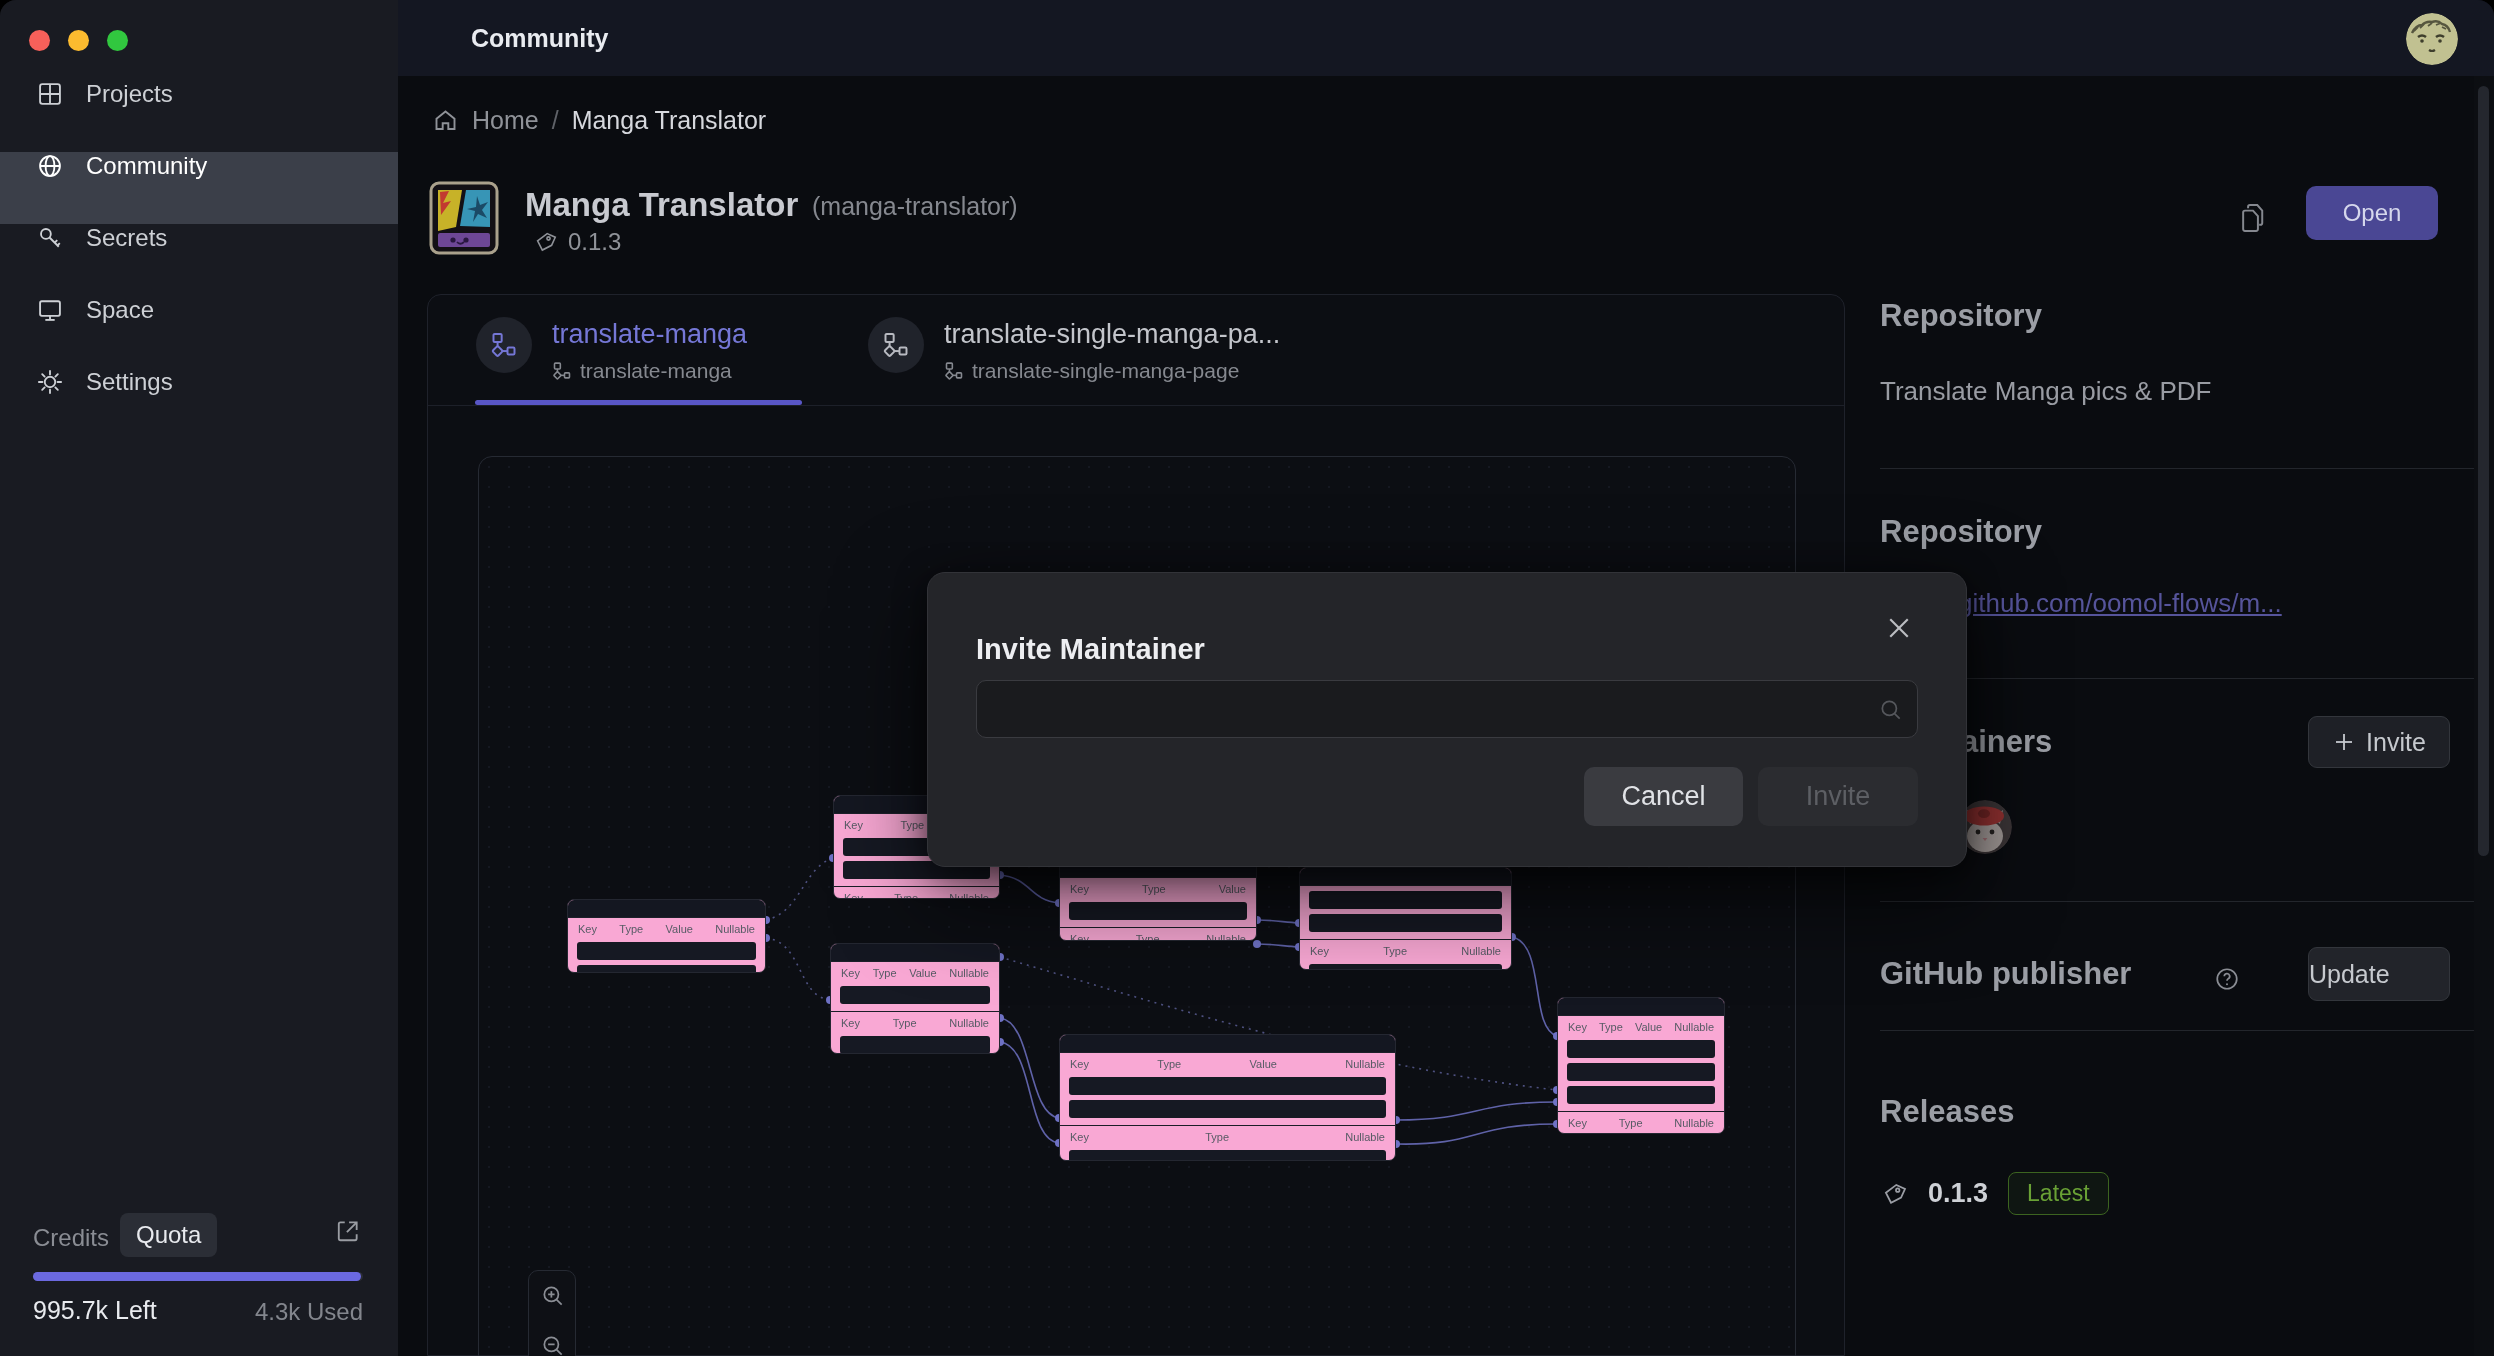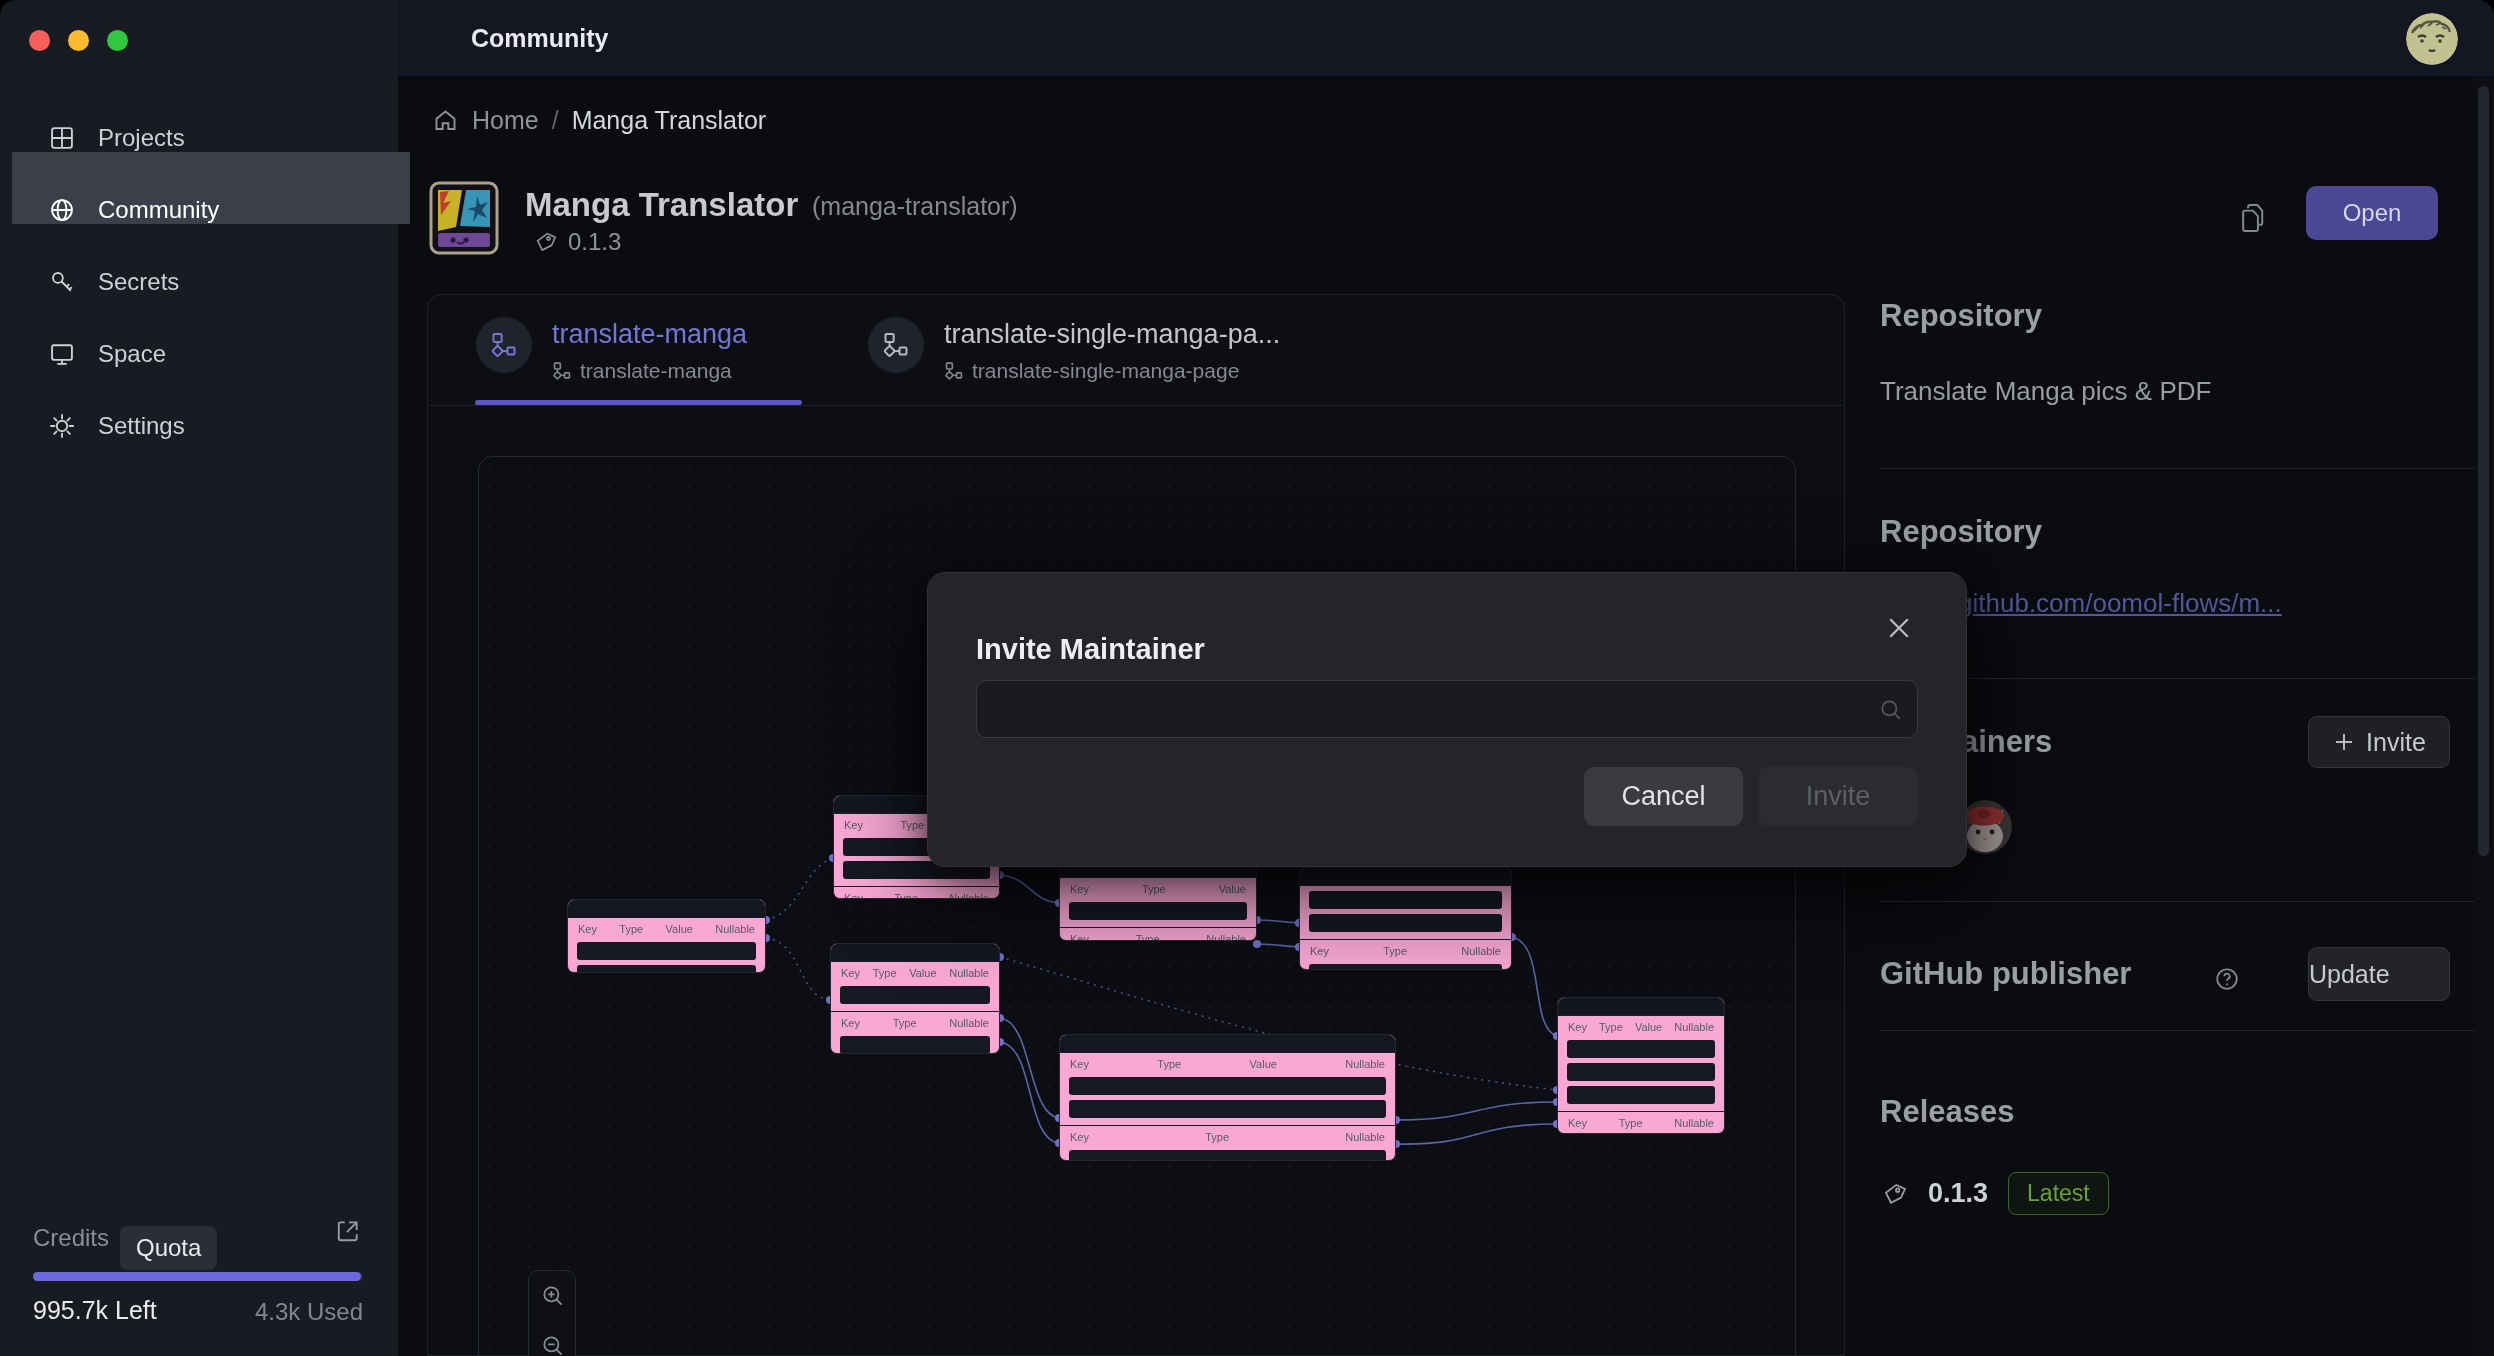--- a/index.html
+++ b/index.html
@@ -5,29 +5,29 @@
   html,body{margin:0;padding:0;background:#000;width:2494px;height:1356px;overflow:hidden;
     font-family:"Liberation Sans","DejaVu Sans",sans-serif;}
   #app{position:absolute;left:0;top:0;width:2494px;height:1356px;background:#0a0c10;
     border-radius:16px 16px 0 0;overflow:hidden}
   
   #sidebar{position:absolute;left:0;top:0;width:398px;height:1356px;background:#191b22}
   .tl{position:absolute;top:30px;width:21px;height:21px;border-radius:50%}
   #tl-close{left:29px;background:#f7605a}
   #tl-min{left:68px;background:#fcbb2f}
   #tl-max{left:107px;background:#31c73f}
-  .nav-item{position:absolute;left:12px;width:398px;height:72px;display:flex;align-items:flex-end;
+  .nav-item{position:absolute;left:0;width:398px;height:72px;display:flex;align-items:flex-start;
     gap:22px;padding-left:36px;box-sizing:border-box;color:#cdd0d5;font-size:24px;cursor:pointer}
   .nav-item.active{background:#3b3f49;color:#fff}
   .nav-icon{width:28px;height:28px;flex:0 0 auto;display:flex;align-items:center}
   .nav-icon svg{stroke:#cdd0d5;fill:none;stroke-width:1.6}
   
   #credits{position:absolute;left:0;top:1196px;width:398px;height:160px}
   #credits-label{position:absolute;left:33px;top:28px;font-size:24px;color:#8a8d94}
-  #quota-badge{position:absolute;left:120px;top:30px;padding:8px 16px;background:#2b2e36;
+  #quota-badge{position:absolute;left:120px;top:17px;padding:8px 16px;background:#2b2e36;
     border-radius:8px;color:#e8eaee;font-size:24px}
   #credits-ext{position:absolute;left:335px;top:22px;width:26px;height:26px}
   #credit-track{position:absolute;left:33px;top:76px;width:330px;height:9px;background:#2b2e36;border-radius:5px}
   #credit-fill{height:9px;background:#6b69e0;border-radius:5px}
   #credits-left{position:absolute;left:33px;top:100px;font-size:25px;color:#e9ebef}
   #credits-used{position:absolute;right:35px;top:102px;font-size:24px;color:#83868d}
   
   #topbar{position:absolute;left:398px;top:0;width:2096px;height:76px;background:#141722}
   #topbar-title{position:absolute;left:73px;top:24px;font-size:25px;font-weight:bold;color:#e9ebf0}
   #user-avatar{position:absolute;right:36px;top:13px;width:52px;height:52px;border-radius:50%;overflow:hidden}

